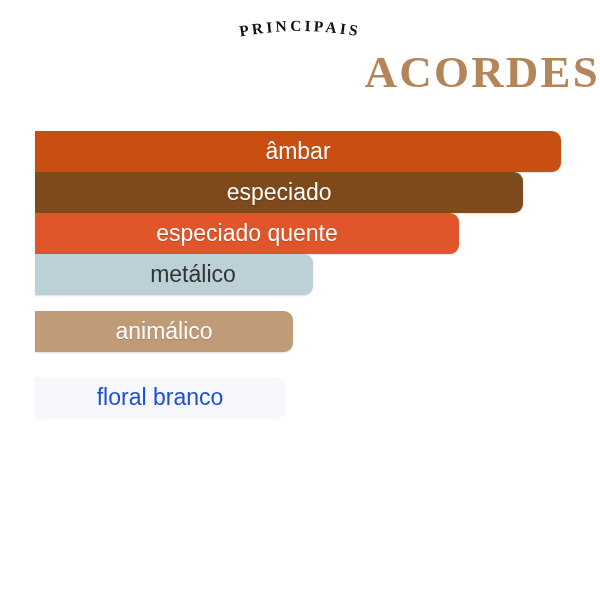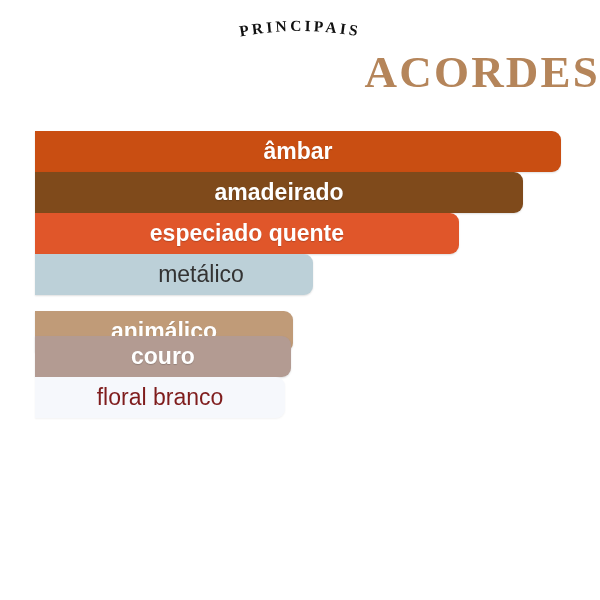--- a/index.html
+++ b/index.html
@@ -86,21 +86,21 @@
   }
 
   .bar-label {
     position: absolute;
     top: 0;
     left: 0;
     height: 41px;
     line-height: 41px;
     text-align: center;
     font-size: 23px;
-    font-weight: 700;
+    font-weight: 400;
     color: #ffffff;
     white-space: nowrap;
     text-shadow: 0 1px 1px rgba(0,0,0,0.18);
   }
 
   .bar-label.dark {
     color: #333333;
     font-weight: 400;
     text-shadow: none;
   }
@@ -125,35 +125,31 @@
 </div>
 
 <div id="chart">
 
 <div class="bar-row" style="top: 0px; width: 540px;">
       <div class="bar" style="width: 525.96px; background: rgb(201, 78, 18);"></div>
       <div class="bar-label" style="width: 525.96px; color: rgb(255, 255, 255);">âmbar</div>
     </div>
     <div class="bar-row" style="top: 41px; width: 540px;">
       <div class="bar" style="width: 488.16px; background: rgb(127, 74, 27);"></div>
-      <div class="bar-label" style="width: 488.16px; color: rgb(255, 255, 255);">amadeirado</div>
+      <div class="bar-label" style="width: 488.16px; color: rgb(255, 255, 255);">especiado</div>
     </div>
     <div class="bar-row" style="top: 82px; width: 540px; padding-left: 7px;">
       <div class="bar" style="width: 423.9px; background: rgb(224, 86, 42);"></div>
       <div class="bar-label" style="width: 423.9px; color: rgb(255, 255, 255);">especiado quente</div>
     </div>
     <div class="bar-row" style="top: 123px; width: 540px;">
       <div class="bar" style="width: 278.1px; background: rgb(188, 208, 216);"></div>
-      <div class="bar-label dark" style="width: 316px; color: rgb(51, 51, 51); margin-left: 8px;">metálico</div>
+      <div class="bar-label dark" style="width: 316px; color: rgb(51, 51, 51);">metálico</div>
     </div>
     <div class="bar-row" style="top: 180px; width: 540px;">
       <div class="bar" style="width: 258.12px; background: rgb(192, 155, 120);"></div>
       <div class="bar-label" style="width: 258.12px; color: rgb(255, 255, 255);">animálico</div>
     </div>
-    <div class="bar-row" style="top: 205px; width: 540px;">
-      <div class="bar" style="width: 255.96px; background: rgb(179, 155, 146);"></div>
-      <div class="bar-label" style="width: 255.96px; color: rgb(255, 255, 255);">couro</div>
-    </div>
     <div class="bar-row" style="top: 246px; width: 540px;">
       <div class="bar" style="width: 250.02px; background: rgb(246, 248, 252); box-shadow: rgba(0, 0, 0, 0.05) 0px 1px 2px;"></div>
-      <div class="bar-label dark" style="width: 250.02px; color: #7f1d1d;">floral branco</div>
+      <div class="bar-label dark" style="width: 250.02px; color: #1d4ed8;">floral branco</div>
     </div>
   </div>
 
 </body></html>

